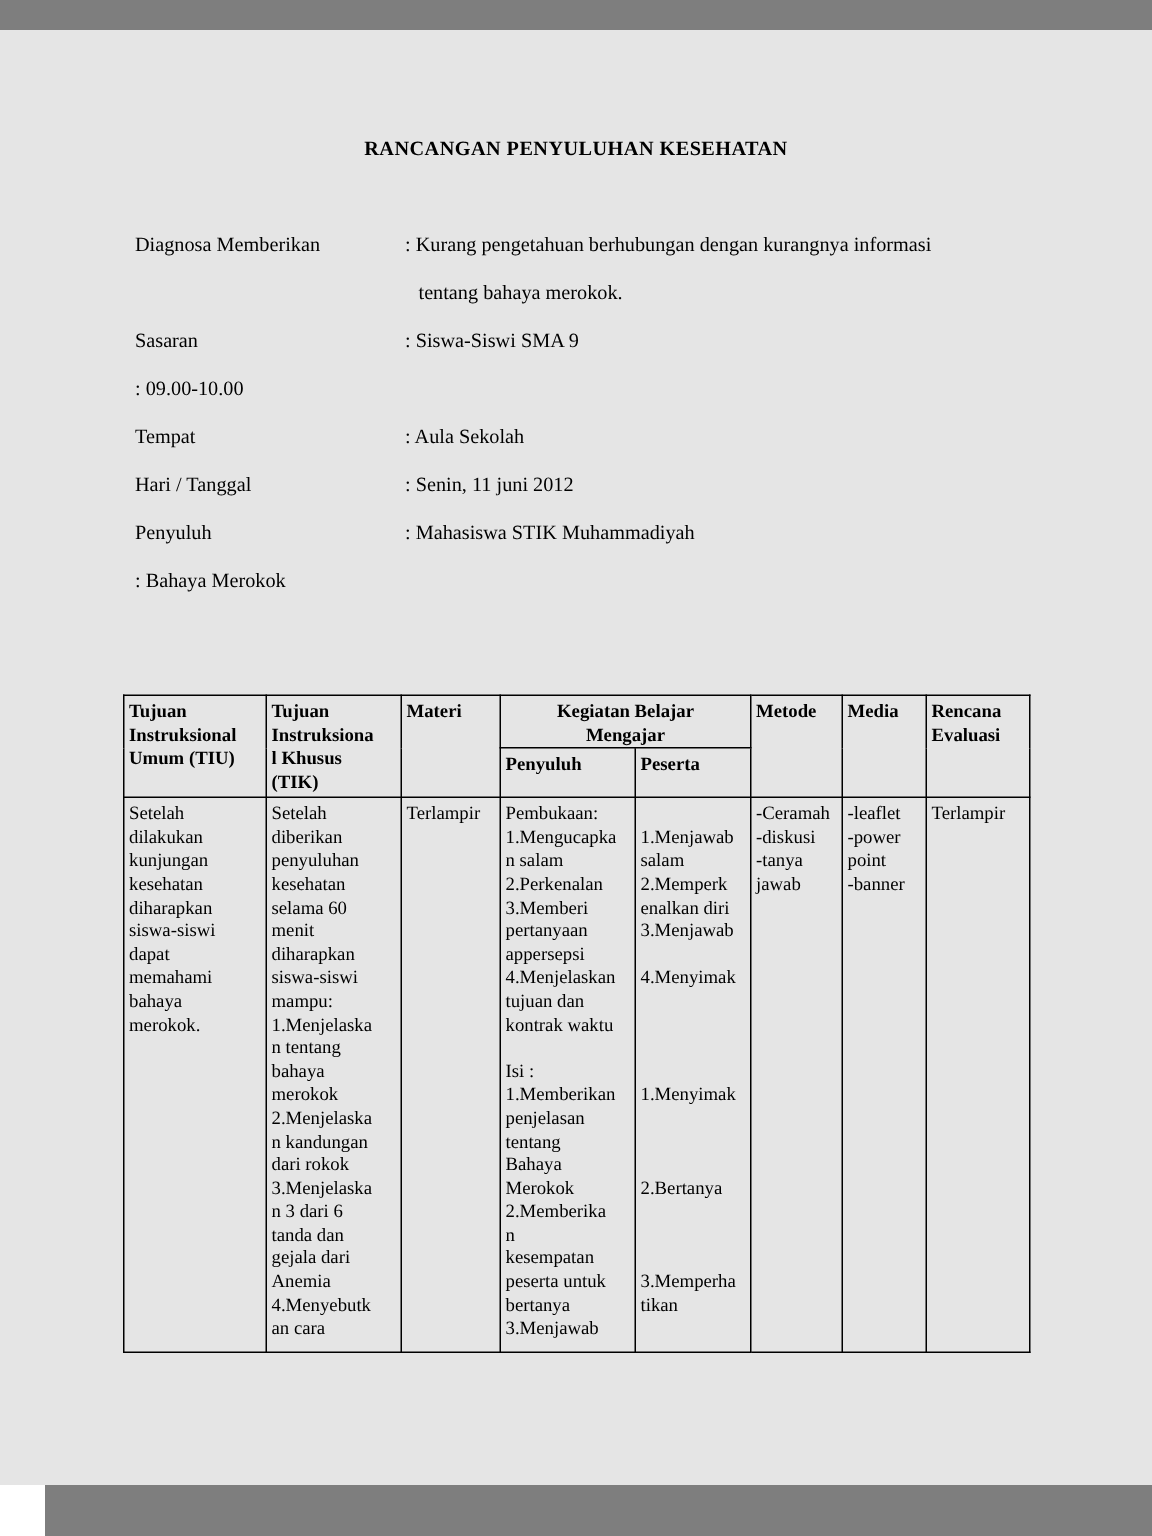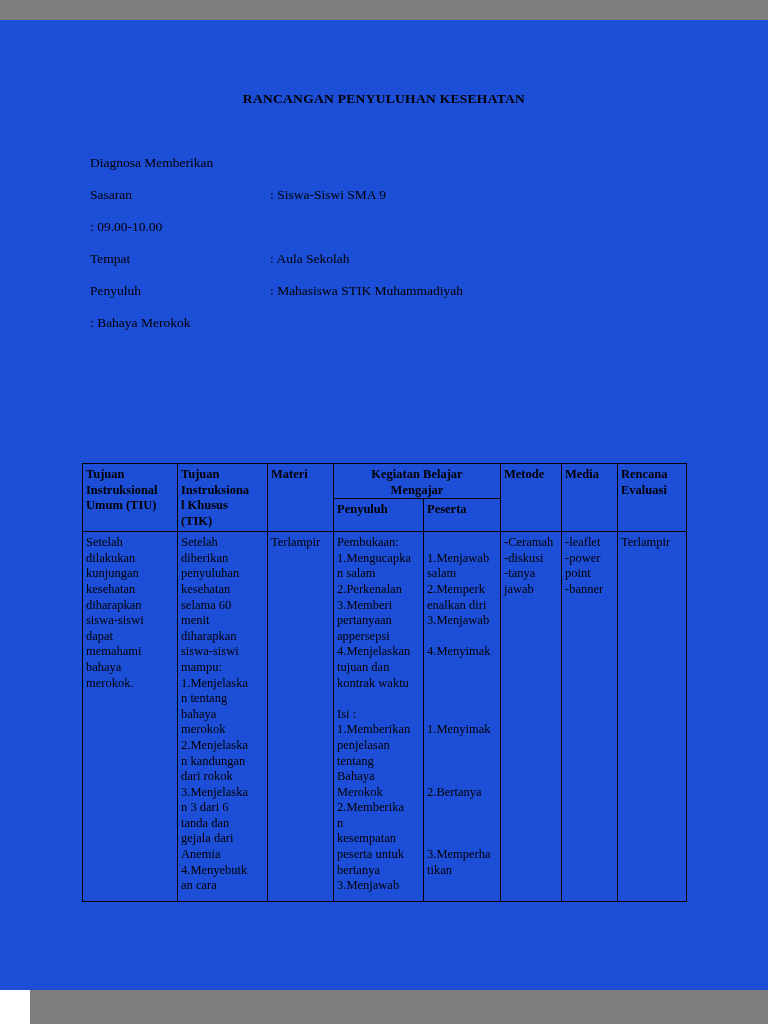--- a/index.html
+++ b/index.html
@@ -6,21 +6,21 @@
   body{
     width:768px;height:1024px;
     background:#7e7e7e;
     position:relative;
     font-family:"Liberation Serif", serif;
     color:#000;
     overflow:hidden;
   }
   .page{
     position:absolute;left:0;top:20px;width:768px;height:970px;
-    background:#1d4ed8;
+    background:#e5e5e5;
   }
   .page-edge{
     position:absolute;left:0;top:990px;width:30px;height:34px;
     background:#ffffff;
   }
   .doc-title{
     position:absolute;top:71px;left:0;width:100%;
     text-align:center;font-weight:bold;font-size:13.5px;letter-spacing:.3px;
   }
   .info{
@@ -55,31 +55,37 @@
 </head>
 <body>
 
 <div class="page">
 
   <div class="doc-title">RANCANGAN PENYULUHAN KESEHATAN</div>
 
   <div class="info">
     <div class="kv-row">
       <div class="kv-label">Diagnosa Memberikan</div>
+      <div class="kv-value">: Kurang pengetahuan berhubungan dengan kurangnya informasi
+tentang bahaya merokok.</div>
     </div>
     <div class="kv-row">
       <div class="kv-label">Sasaran</div>
       <div class="kv-value">: Siswa-Siswi SMA 9</div>
     </div>
     <div class="kv-row">
       <div class="kv-value">: 09.00-10.00</div>
     </div>
     <div class="kv-row">
       <div class="kv-label">Tempat</div>
       <div class="kv-value">: Aula Sekolah</div>
+    </div>
+    <div class="kv-row">
+      <div class="kv-label">Hari / Tanggal</div>
+      <div class="kv-value">: Senin, 11 juni 2012</div>
     </div>
     <div class="kv-row">
       <div class="kv-label">Penyuluh</div>
       <div class="kv-value">: Mahasiswa STIK Muhammadiyah</div>
     </div>
     <div class="kv-row">
       <div class="kv-value">: Bahaya Merokok</div>
     </div>
   </div>
 

